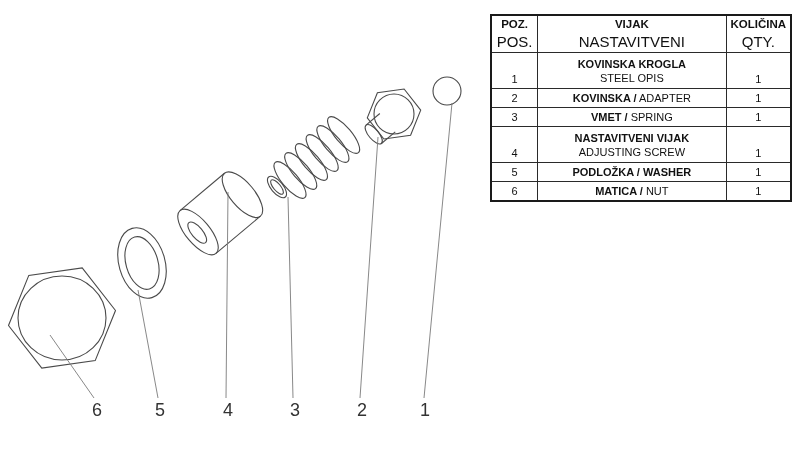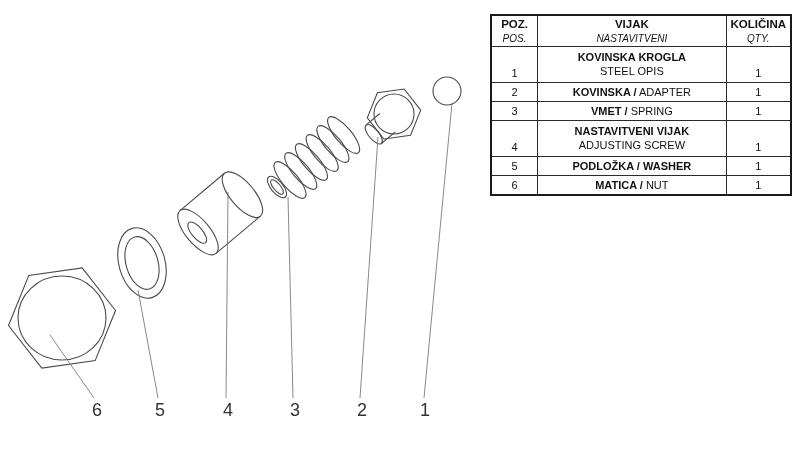--- a/index.html
+++ b/index.html
@@ -8,21 +8,21 @@
   .diagram{position:absolute;left:0;top:0;width:488px;height:450px;}
   .parts-table{position:absolute;left:490px;top:14px;width:302px;border-collapse:collapse;
         table-layout:fixed;font-size:11px;color:#111;}
   .parts-table td,.parts-table th{border:1px solid #2a2a2a;text-align:center;
         padding:1px 3px;line-height:1.3;vertical-align:middle;background:#fff;}
   .parts-table{border:2px solid #1a1a1a;}
   .col-pos{width:46px;}
   .col-desc{width:186px;}
   .col-qty{width:64px;}
   th .h1{font-weight:bold;font-size:11.5px;display:block;}
-  th .h2{font-weight:normal;font-size:10px;display:block;font-style:italic;}
+  th .h2{font-weight:normal;font-size:15px;display:block;}
   .b{font-weight:bold;}
   .line{display:block;}
   tr.single td{height:16px;}
   tr.two td{height:32px;}
   tr.two td.pos-cell, tr.two td.qty-cell{vertical-align:bottom;padding-bottom:2px;}
   svg text{font-family:"Liberation Sans",sans-serif;}
 </style>
 </head>
 <body>
 

